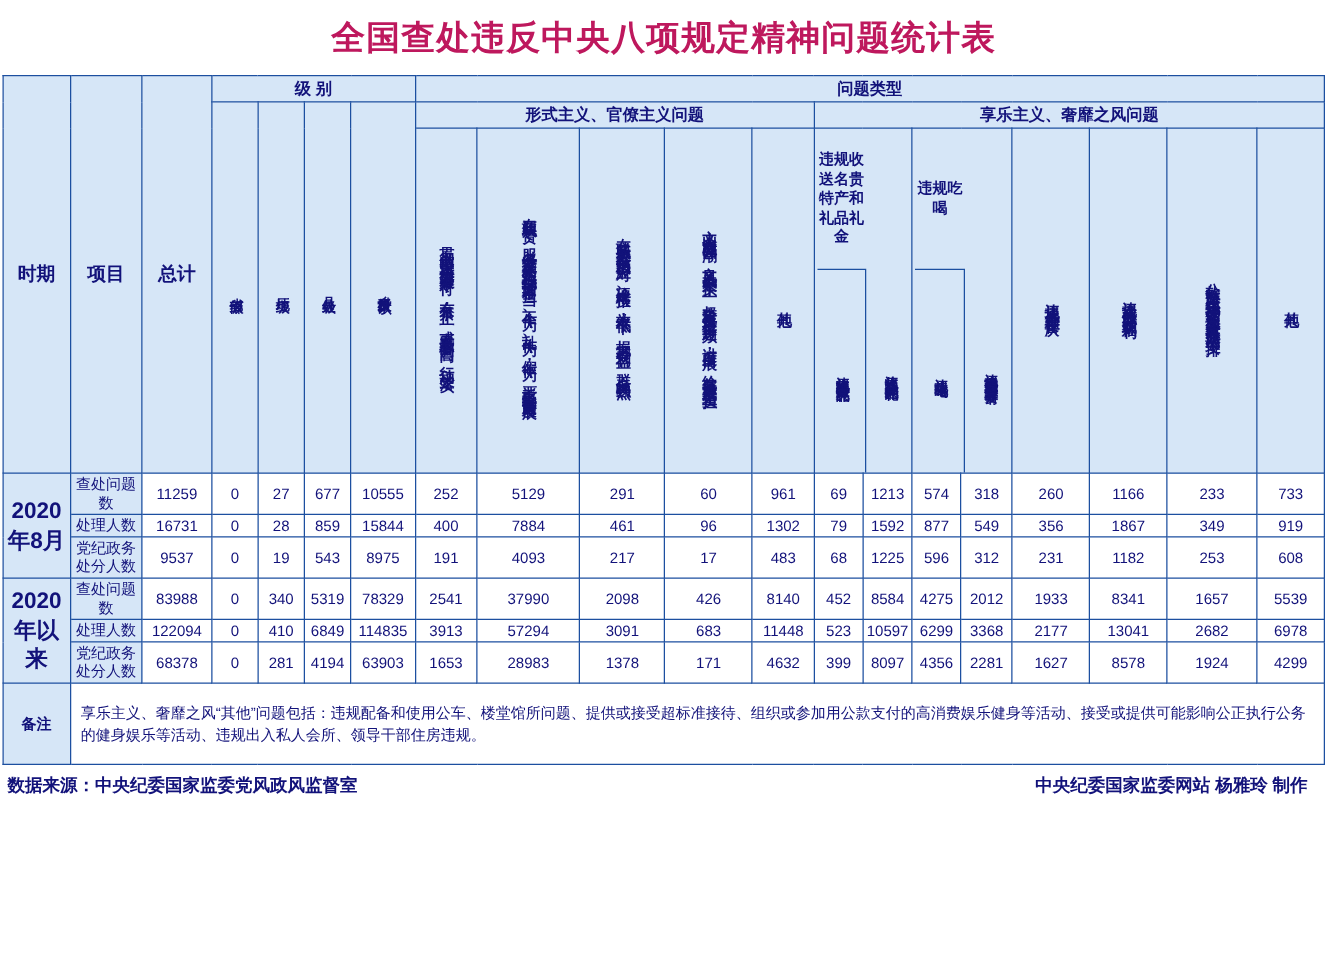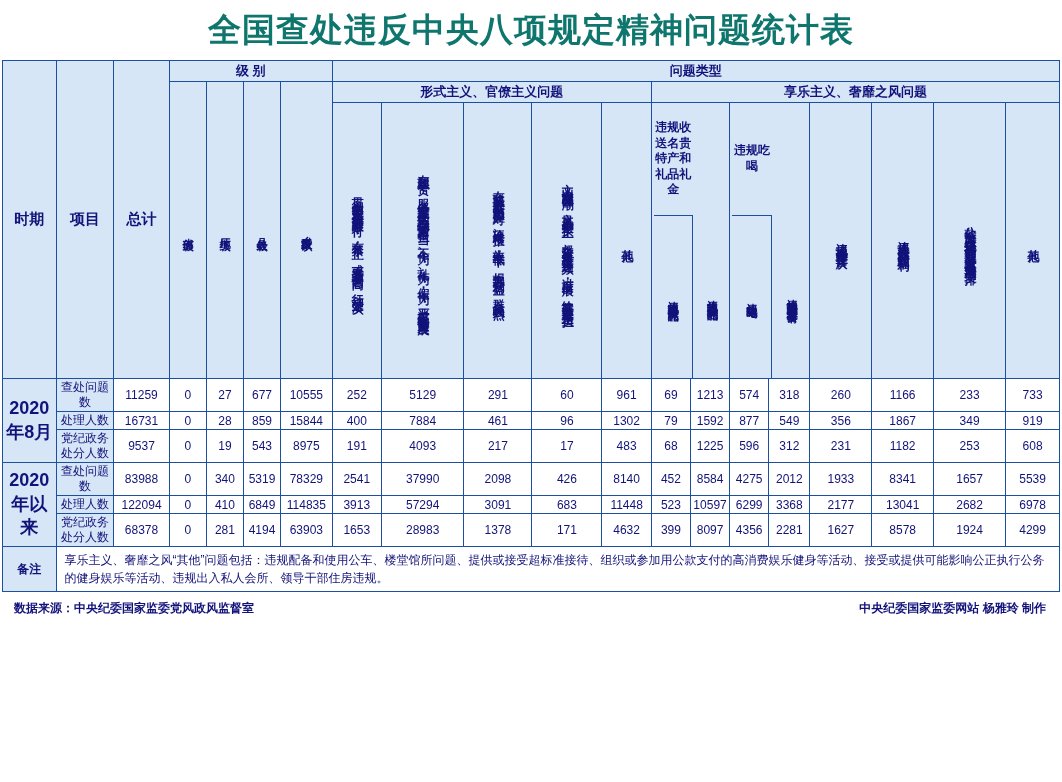--- a/index.html
+++ b/index.html
@@ -10,21 +10,21 @@
     color:#1a1a6e;
     overflow:hidden;
   }
   .page{width:1062px;height:782px;position:relative;box-sizing:border-box;}
   .title-bar{
     height:60px;
     display:flex;align-items:center;justify-content:center;
     background:#ffffff;
   }
   .title{
-    font-size:33px;font-weight:bold;color:#0f766e;
+    font-size:27px;font-weight:bold;color:#be185d;
     letter-spacing:1px;
   }
   table{
     border-collapse:collapse;
     width:1058px;
     margin:0 2px;
     table-layout:fixed;
   }
   td,th{
     border:1px solid #1c4fa0;
@@ -72,26 +72,26 @@
     background:#d6e6f7;
     font-weight:bold;
     font-size:18px;
     line-height:1.3;
   }
   .num{font-size:12px;}
   .note-label{
     background:#d6e6f7;font-weight:bold;font-size:12px;
   }
   .note-text{
-    text-align:left;font-size:12px;line-height:1.5;padding:4px 8px;
+    text-align:left;font-size:12px;line-height:1.5;padding:14px 8px;
   }
   .footer{
     display:flex;justify-content:space-between;align-items:center;
-    font-size:12px;font-weight:bold;color:#12127a;
-    padding:8px 16px 0 14px;
+    font-size:14px;font-weight:bold;color:#12127a;
+    padding:8px 16px 0 6px;
   }
   .footer span{white-space:nowrap;}
 </style>
 </head>
 <body>
 
 <div class="page">
 
   <div class="title-bar">
     <div class="title">全国查处违反中央八项规定精神问题统计表</div>

